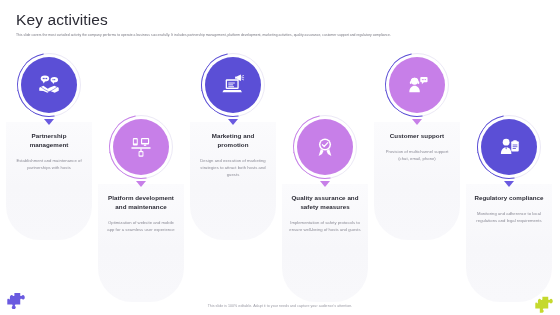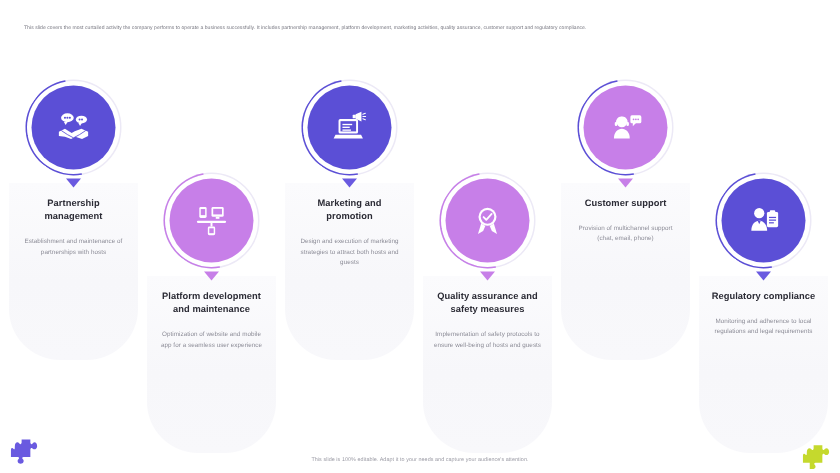--- a/index.html
+++ b/index.html
@@ -154,20 +154,21 @@
     width: 26px;
     height: 22px;
   }
   .puzzle.bl { left: 4px;  bottom: 2px; }
   .puzzle.br { right: 2px; bottom: 2px; }
 </style>
 </head>
 <body>
 
 <div class="slide-header">
+  <h1 class="page-title">Key activities</h1>
   <p class="page-subtitle">This slide covers the most curtailed activity the company performs to operate a business successfully. It includes partnership management, platform development, marketing activities, quality assurance, customer support and regulatory compliance.</p>
 </div>
 
 <div class="flow">
 
   <div class="col lifted" style="left:6px;">
     <div class="node">
       <div class="ring"></div>
       <div class="ring-arc" style="border-left-color:#5b4fd6;border-bottom-color:#5b4fd6;"></div>
       <div class="circle" style="background:#5b4fd6;">

